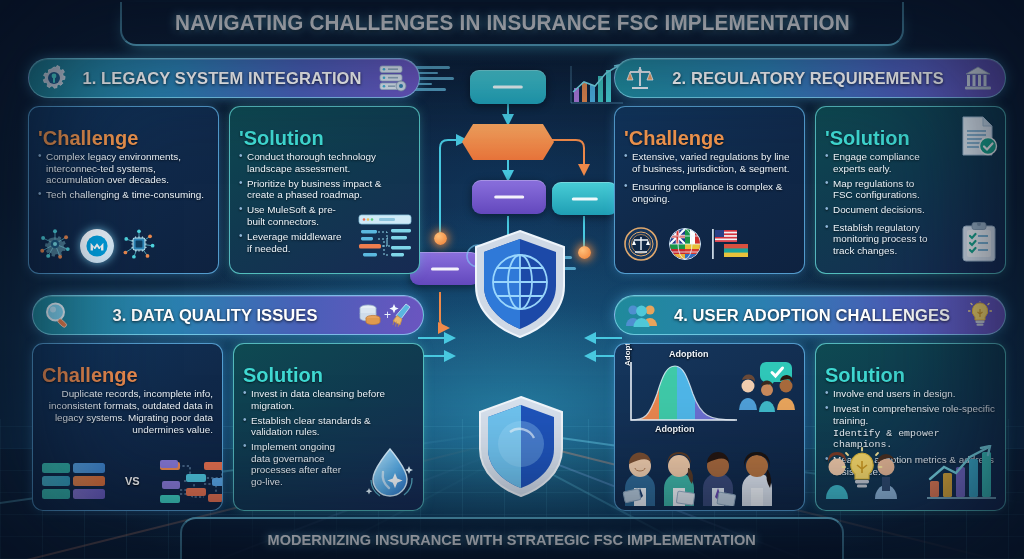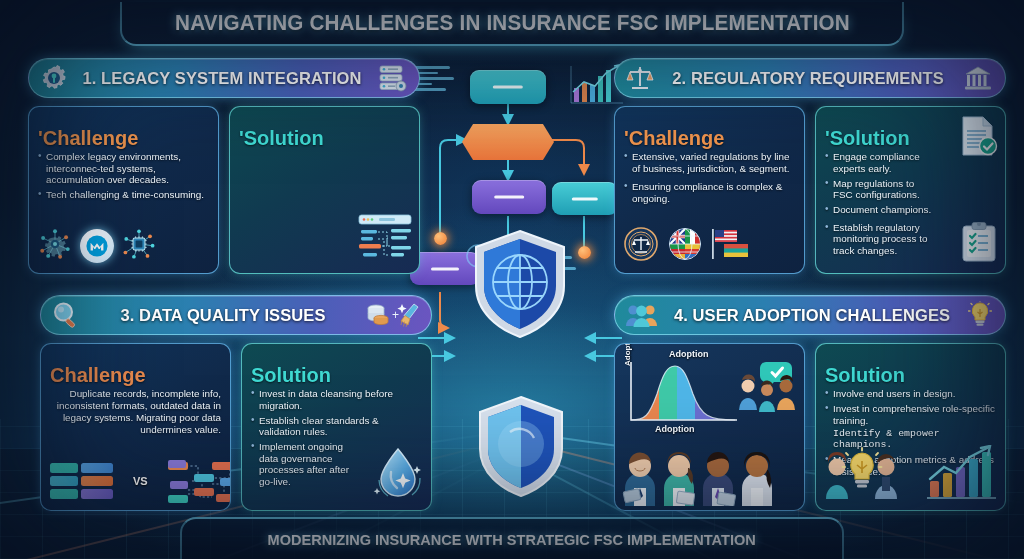--- a/index.html
+++ b/index.html
@@ -50,21 +50,21 @@
     font-size:21.5px; font-weight:bold; letter-spacing:.2px;
     color:#ffffff; white-space:nowrap;
     text-shadow:0 0 10px rgba(120,220,255,.85), 0 2px 3px rgba(0,0,0,.8);
     transform:scaleX(.96);
   }
 
   
   .quad { position:absolute; width:392px; }
   .q1 { left:28px;  top:58px; }
   .q2 { left:614px; top:58px; }
-  .q3 { left:40px;  top:295px; }
+  .q3 { left:32px;  top:295px; }
   .q4 { left:614px; top:295px; }
 
   .qhead {
     position:relative; height:40px; border-radius:20px;
     background:linear-gradient(95deg,#1f8a9b 0%,#2b7fb0 38%,#4a5fb8 70%,#6b55c0 100%);
     border:1.5px solid rgba(150,235,255,.65);
     display:flex; align-items:center; gap:8px; padding:0 10px;
     box-shadow:0 0 14px -2px rgba(90,200,255,.6), inset 0 1px 0 rgba(255,255,255,.18);
   }
   .qhead-title {
@@ -380,20 +380,26 @@
               <rect x="16" y="16" width="8" height="8" rx="1" fill="#0f3f63"></rect>
               <g stroke="#bfe9f5" stroke-width="1">
                 <path d="M16,11 v2 M20,11 v2 M24,11 v2 M16,27 v2 M20,27 v2 M24,27 v2 M11,16 h2 M11,20 h2 M11,24 h2 M27,16 h2 M27,20 h2 M27,24 h2"></path>
               </g>
             </svg>
           </span>
         </div>
       </div>
       <div class="panel solution">
         <div class="phead s">'Solution</div>
+        <ul class="blist">
+          <li>Conduct thorough technology landscape assessment.</li>
+          <li>Prioritize by business impact &amp; create a phased roadmap.</li>
+          <li style="width:62%;">Use MuleSoft &amp; pre-built connectors.</li>
+          <li style="width:62%;">Leverage middleware if needed.</li>
+        </ul>
         <span style="position:absolute;right:6px;bottom:6px;">
           <svg width="56" height="50" viewBox="0 0 56 50">
             <rect x="2" y="2" width="52" height="9" rx="2.5" fill="#cfeaf7" stroke="#8cc4dd" stroke-width=".8"></rect>
             <circle cx="7" cy="6.5" r="1.3" fill="#e86a5a"></circle>
               <circle cx="11" cy="6.5" r="1.3" fill="#e8c05a"></circle>
               <circle cx="15" cy="6.5" r="1.3" fill="#5ac97a"></circle>
             <rect x="22" y="5" width="16" height="3" rx="1.2" fill="#8cc4dd"></rect>
             <rect x="4" y="17" width="16" height="3.4" rx="1.4" fill="#5bb9e0"></rect>
             <rect x="4" y="24" width="12" height="3.4" rx="1.4" fill="#5bb9e0"></rect>
             <rect x="2" y="31" width="22" height="4.6" rx="1.6" fill="#ef7d4e"></rect>
@@ -498,21 +504,21 @@
               <rect x="12" y="25.6" width="24" height="4.4" fill="#e8c23a"></rect>
             </svg>
           </span>
         </div>
       </div>
       <div class="panel solution">
         <div class="phead s">'Solution</div>
         <ul class="blist" style="width:64%;">
           <li>Engage compliance experts early.</li>
           <li>Map regulations to FSC configurations.</li>
-          <li>Document champions.</li>
+          <li>Document decisions.</li>
           <li style="margin-top:6px;">Establish regulatory monitoring process to track changes.</li>
         </ul>
         <span style="position:absolute;right:7px;top:8px;">
           <svg width="38" height="42" viewBox="0 0 38 42">
             <path d="M3,2 h20 l9,9 v29 H3 Z" fill="#e9f3fb" stroke="#a9c5da" stroke-width="1"></path>
             <path d="M23,2 v9 h9" fill="#cfe2f0" stroke="#a9c5da" stroke-width="1"></path>
             <g stroke="#6fa8cc" stroke-width="1.6">
               <path d="M7,16 H26 M7,20 H26 M7,24 H22 M7,28 H24 M7,32 H20"></path>
             </g>
             <circle cx="28" cy="31" r="8.5" fill="#1aa98f" stroke="#fff" stroke-width="1.4"></circle>

